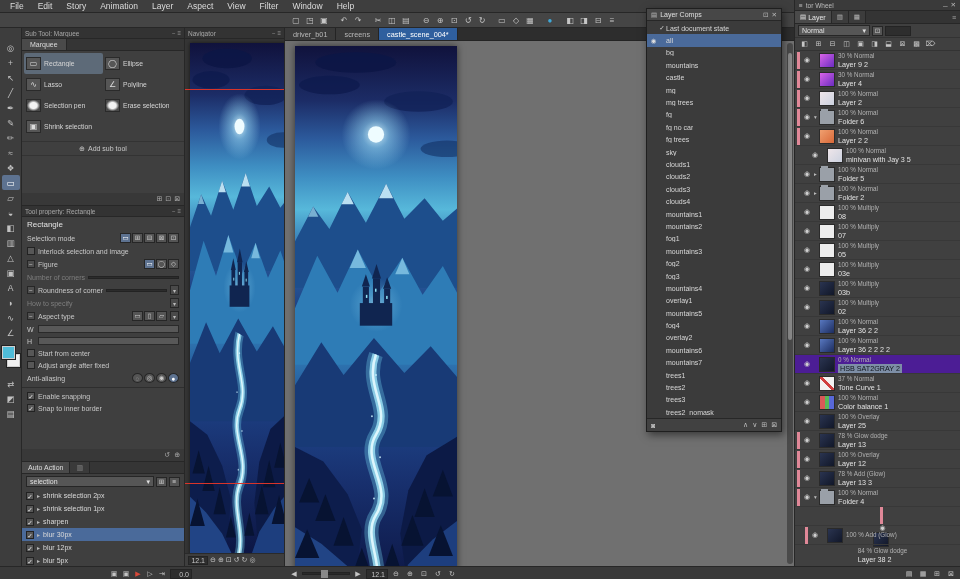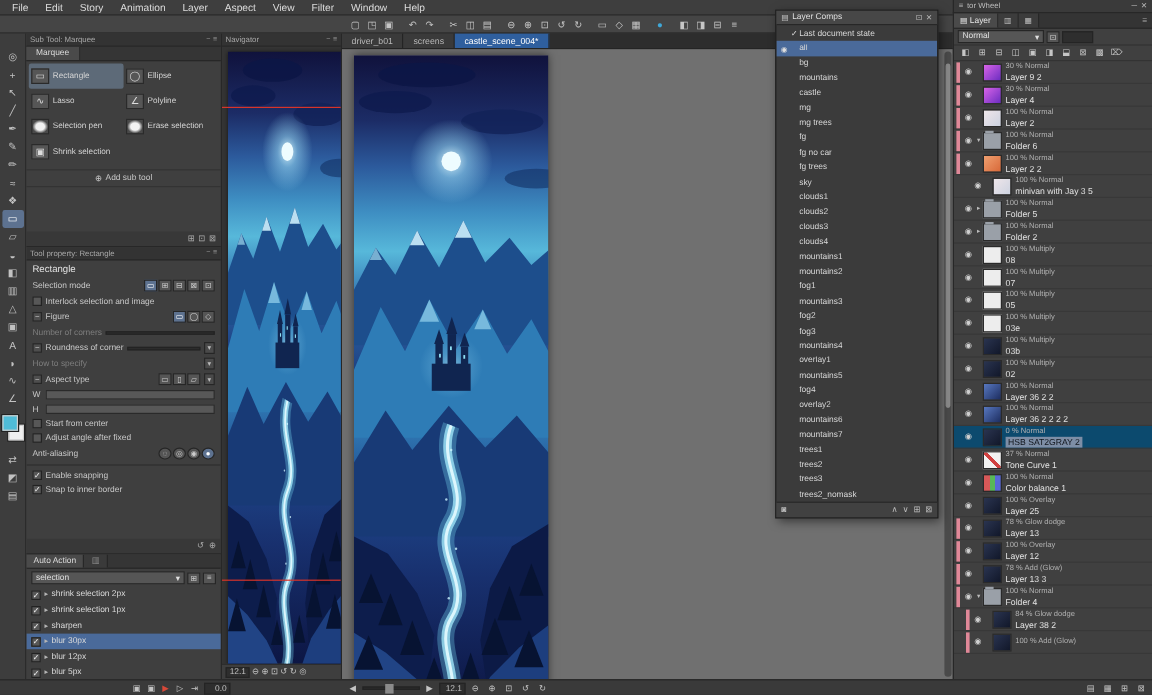--- a/index.html
+++ b/index.html
@@ -126,21 +126,21 @@
 .ptab.active{background:#4a4a4a;color:#e8e8e8}
 .pticon{font-size:6.5px}
 .pmenu{margin-left:auto;padding:0 4px;font-size:7px;color:#aaa;display:flex;align-items:center}
 .blendrow{height:14px;display:flex;align-items:center;gap:2px;padding:0 3px;border-bottom:1px solid #333}
 .blendrow .combo{width:72px;height:11px}
 .opfield{width:26px;height:10px;background:#2e2e2e;border:1px solid #242424}
 .cmdrow{height:13px;display:flex;align-items:center;gap:1px;padding:0 3px;border-bottom:1px solid #333}
 .cmdrow .tbi{width:13px;height:11px;font-size:7px}
 .llist{flex:1;overflow:hidden}
 .lrow{display:flex;align-items:center;height:19px;padding-left:2px;border-bottom:1px solid #383838;position:relative}
-.lrow.selected{background:#0c4a6e}
+.lrow.selected{background:#4c1d95}
 .clabel{width:3px;height:17px;background:transparent;margin-right:2px;flex:none}
 .eye{width:10px;font-size:7px;color:#cfcfcf;text-align:center;flex:none}
 .exp{width:7px;font-size:5.5px;color:#bbb;text-align:center;flex:none}
 .lrow .thumb{width:16px;height:15px;margin-right:3px}
 .lrow.folder .thumb{background:#9aa0a8;position:relative}
 .lrow.folder .thumb::before{content:"";position:absolute;left:1px;top:-2px;width:7px;height:2px;background:#9aa0a8}
 .ltext{min-width:0}
 .lmode{font-size:6.3px;color:#b2b2b2;line-height:8px;white-space:nowrap}
 .lname{font-size:7.2px;color:#e2e2e2;line-height:9px;white-space:nowrap}
 .lrow.selected .lname{background:#7d8ea6;color:#10151c;padding:0 2px;display:inline-block}
@@ -1055,21 +1055,21 @@
         <div class="lrow folder">
           <span class="clabel" style="background: rgb(224, 136, 152);"></span>
           <span class="eye">◉</span>
           <span class="exp">▾</span>
           <span class="thumb"></span>
           <span class="ltext">
             <div class="lmode">100 % Normal</div>
             <div class="lname">Folder 4</div>
           </span>
         </div>
-        <div class="lrow" style="padding-left: 10px;">
+        <div class="lrow" style="padding-left: 10px; flex-direction: column;">
           <span class="clabel" style="background: rgb(224, 136, 152);"></span>
           <span class="eye">◉</span>
           <span class="exp"></span>
           <span class="thumb t-dark"></span>
           <span class="ltext">
             <div class="lmode">84 % Glow dodge</div>
             <div class="lname">Layer 38 2</div>
           </span>
         </div>
         <div class="lrow" style="padding-left: 10px;">

